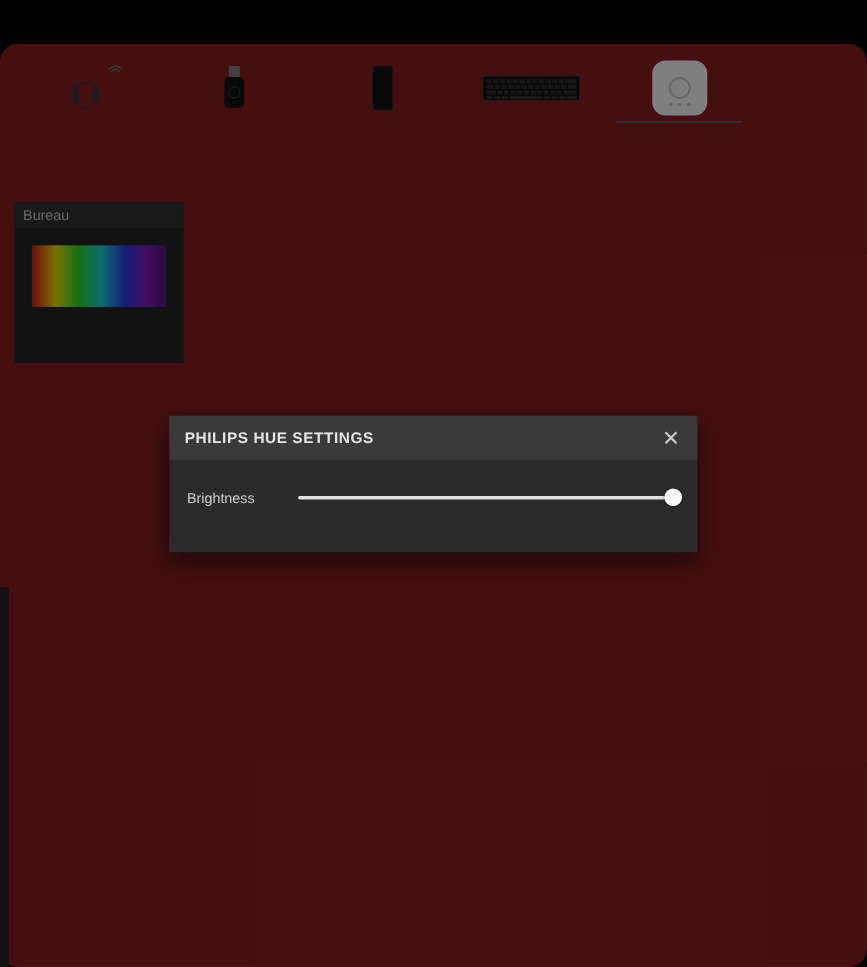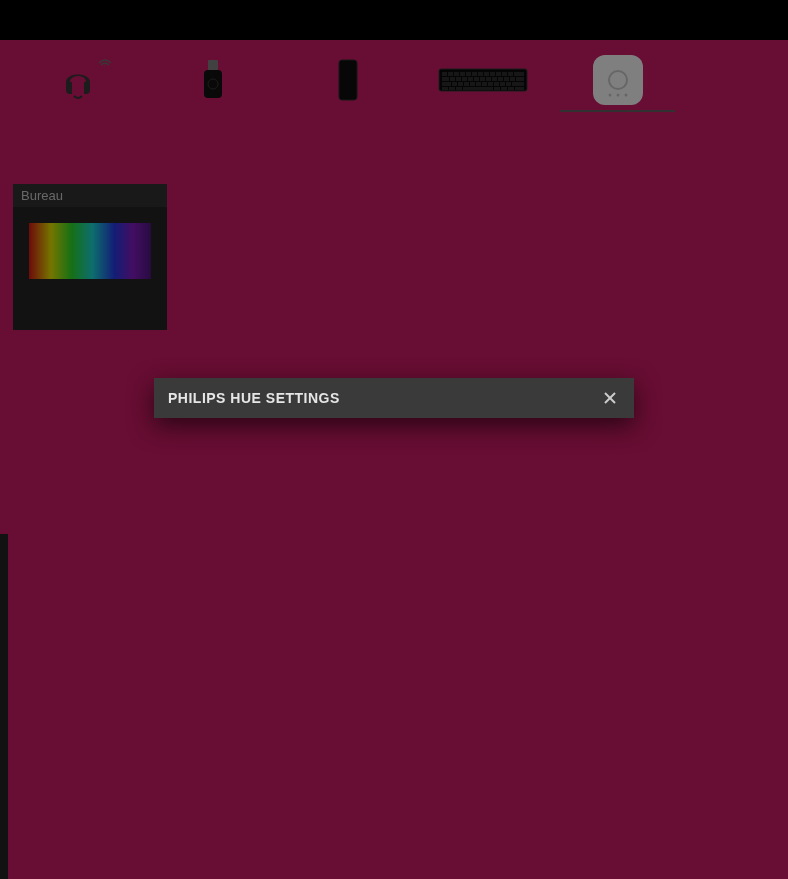--- a/index.html
+++ b/index.html
@@ -10,24 +10,25 @@
     background: #000;
     font-family: "Segoe UI", Arial, sans-serif;
     color: #ccc;
     overflow: hidden;
   }
   .top-bar {
     background: #000;
     height: 40px;
   }
   .content {
-    background: #be185d;
+    background: #7f1d1d;
     width: 788px;
     height: 839px;
     position: relative;
+    border-radius: 16px;
   }
   .device-strip {
     display: flex;
     align-items: flex-end;
     height: 70px;
     padding: 0 20px;
     gap: 20px;
   }
   .device-tab {
     width: 115px;
@@ -286,15 +287,22 @@
       <div class="modal-title">PHILIPS HUE SETTINGS</div>
       <div class="close-btn">
         <span>
           <svg width="14" height="14" viewBox="0 0 14 14">
             <line x1="2" y1="2" x2="12" y2="12" stroke="#ccc" stroke-width="2"></line>
             <line x1="12" y1="2" x2="2" y2="12" stroke="#ccc" stroke-width="2"></line>
           </svg>
         </span>
       </div>
     </div>
+    <div class="modal-body">
+      <div class="brightness-label">Brightness</div>
+      <div class="slider-wrap">
+        <div class="slider-track"></div>
+        <div class="slider-thumb"></div>
+      </div>
+    </div>
   </div>
 
 </div>
 
 </body></html>

